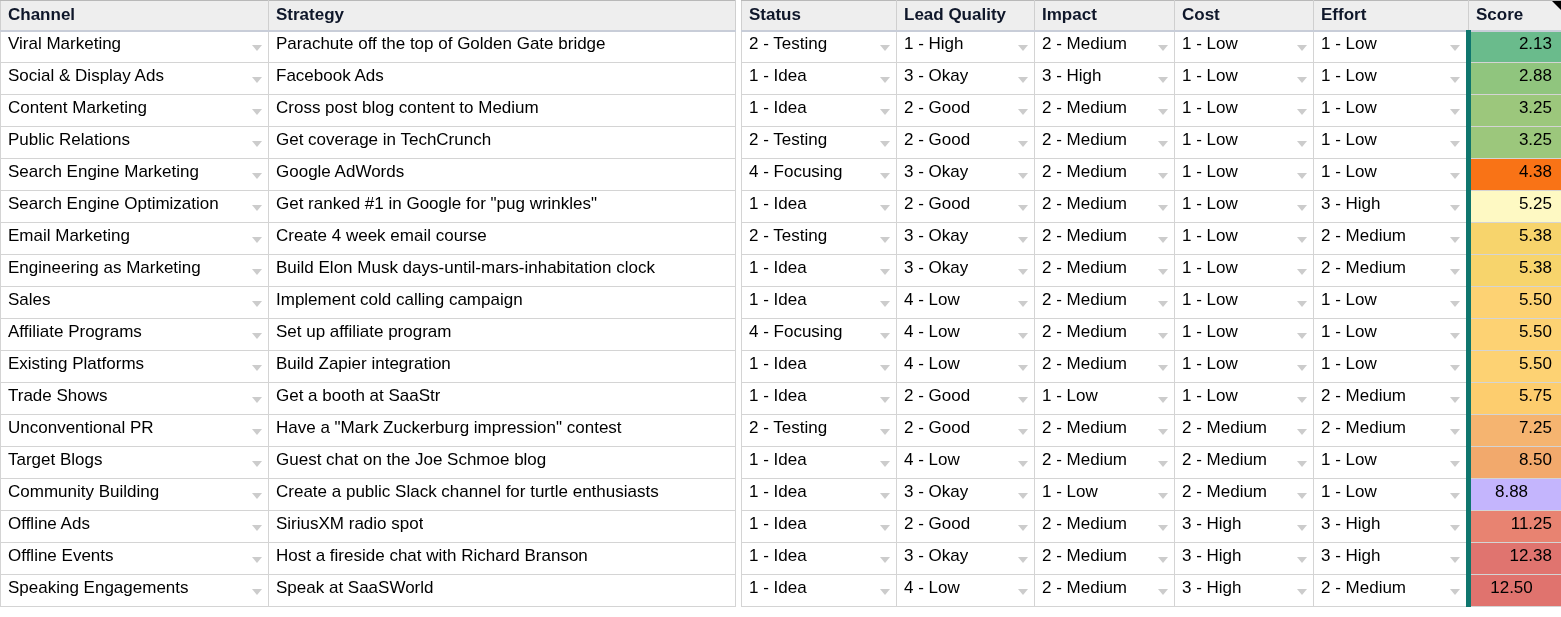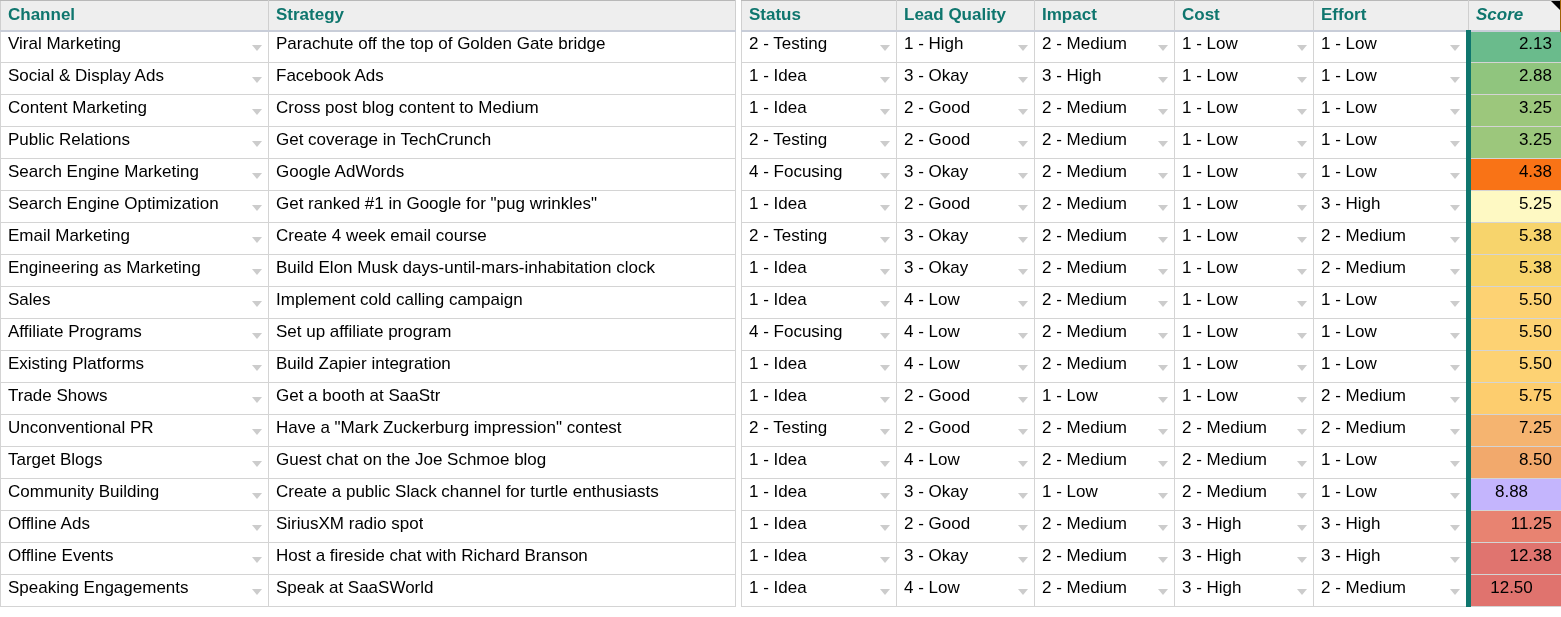--- a/index.html
+++ b/index.html
@@ -36,39 +36,38 @@
   table.grid col.c-score     { width: 93px;  }
 
   thead th {
     height: 30px;
     background: #eeeeee;
     border: 1px solid #cfcfcf;
     border-top: 1px solid #b8b8b8;
     border-bottom: 2px solid #c8cdd8;
     font-size: 17px;
     font-weight: bold;
-    color: #0f766e;
+    color: #0f172a;
     text-align: left;
     padding: 0 0 0 7px;
     vertical-align: middle;
     box-sizing: border-box;
     white-space: nowrap;
     position: relative;
   }
   thead th.gapcell {
     background: #ffffff;
     border-left: none;
     border-right: none;
     border-top: none;
     border-bottom: none;
     padding: 0;
   }
   thead th.score-head {
-    border-right: 3px solid #a16207;
-    font-style: italic;
+    border-right: 1px solid #a16207;
   }
   .note-flag {
     position: absolute;
     top: 0;
     right: 0;
     width: 0;
     height: 0;
     border-top: 9px solid #000000;
     border-left: 9px solid transparent;
   }

